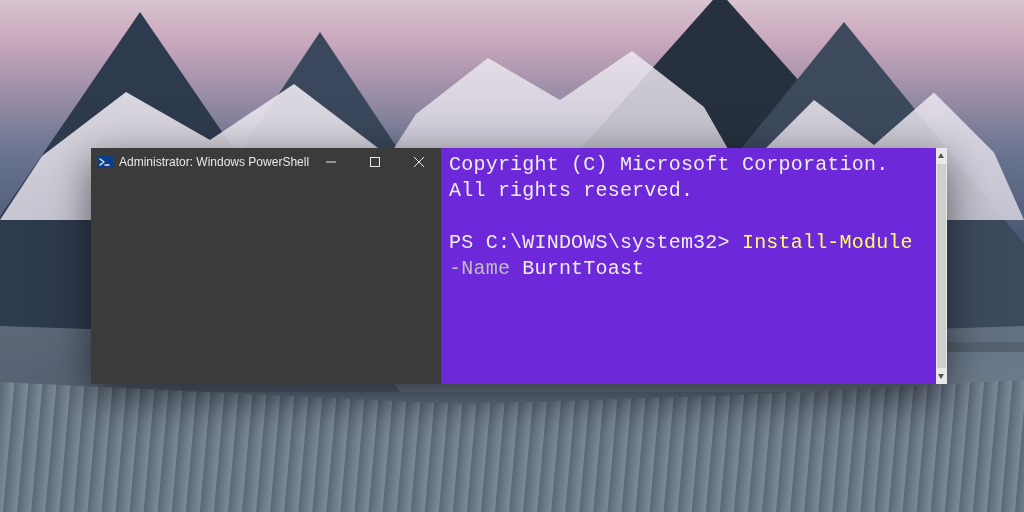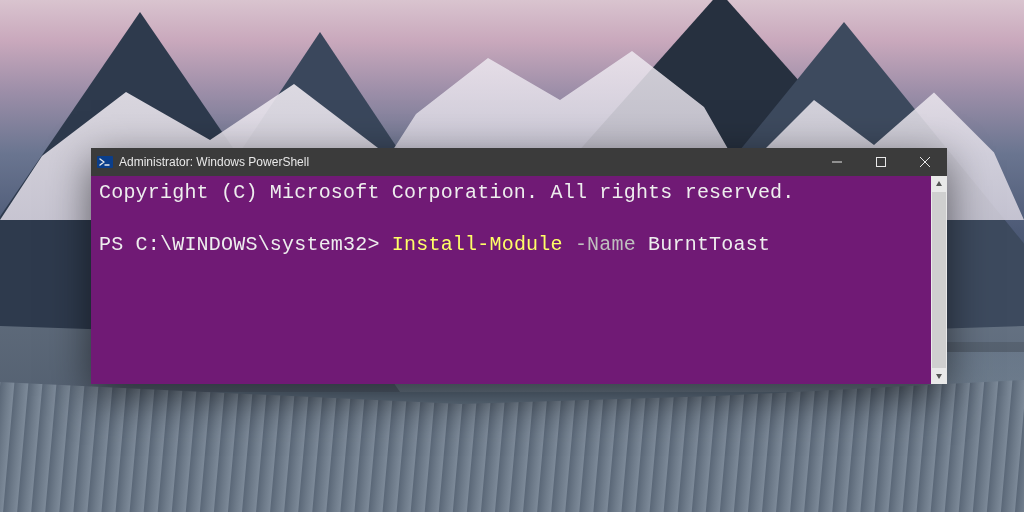--- a/index.html
+++ b/index.html
@@ -25,40 +25,40 @@
   }
   .glacier-top { position:absolute; left:0; right:0; bottom:120px; height:110px;
     background: linear-gradient(180deg,#94a0ad 0%,#7d8a98 100%); opacity:.5;
     clip-path: polygon(0 40%, 25% 48%, 55% 52%, 80% 46%, 100% 40%, 100% 100%, 0 100%);
   }
 
   
   .window {
     position: absolute; left: 91px; top: 148px; width: 856px; height: 236px;
     box-shadow: 0 12px 40px rgba(0,0,0,0.55);
-    display: flex; flex-direction: column;
+    display: flex; flex-direction: row;
     background: #3b3b3b;
   }
   .titlebar {
     height: 28px; background: #3b3b3b; display: flex; align-items: center;
     color: #e8e8e8; font-size: 12px; user-select: none;
   }
   .titlebar .app-icon {
     width: 16px; height: 16px; margin: 0 6px 0 6px; display: flex;
     align-items: center; justify-content: center;
   }
   .titlebar .title-text { flex: 0 0 auto; white-space: nowrap; }
   .titlebar .spacer { flex: 1 1 auto; }
   .win-btn {
     width: 44px; height: 28px; display: flex; align-items: center; justify-content: center;
     color: #e8e8e8; font-family: 'Segoe UI', sans-serif;
   }
   .win-btn svg { width: 10px; height: 10px; }
 
-  .console-wrap { flex: 1 1 auto; display: flex; background: #701a75; }
+  .console-wrap { flex: 1 1 auto; display: flex; background: #6d28d9; }
   .console {
     flex: 1 1 auto; padding: 4px 6px 4px 8px;
     font-family: Consolas, 'Courier New', monospace; font-size: 20px; line-height: 26px;
     color: #eeeeee; white-space: pre-wrap; word-wrap: break-word; overflow: hidden;
     letter-spacing: 0.2px;
   }
   .console .prompt { color: #eeeeee; }
   .console .cmd { color: #ffff66; }
   .console .param { color: #bfbfbf; }
   .console .arg { color: #eeeeee; }

